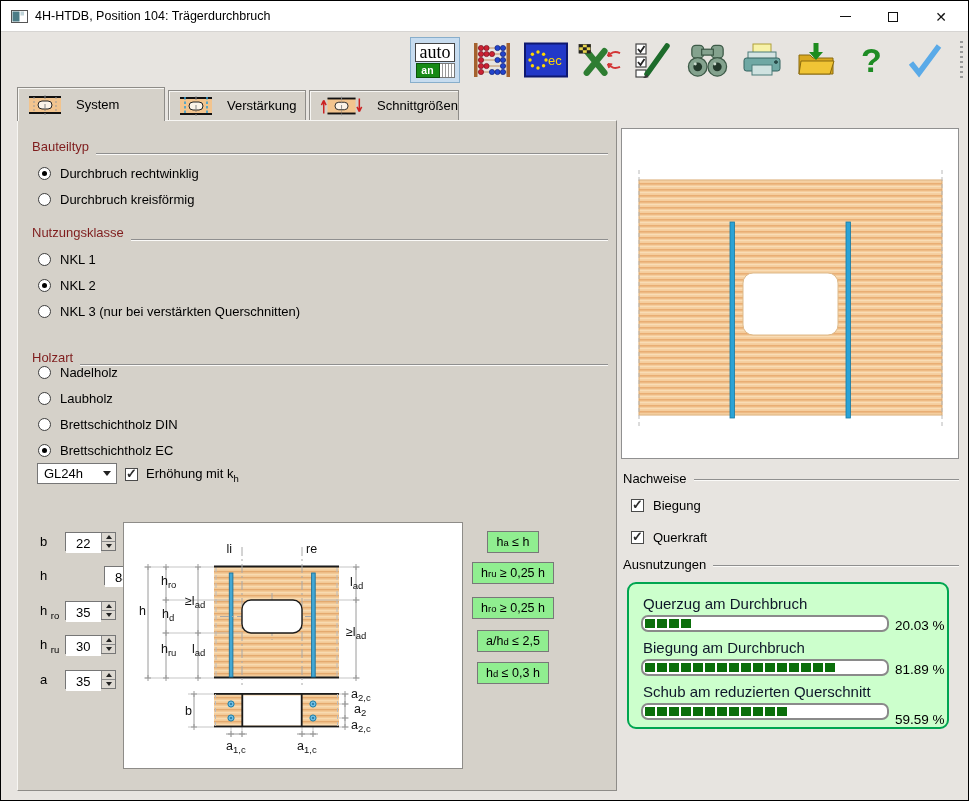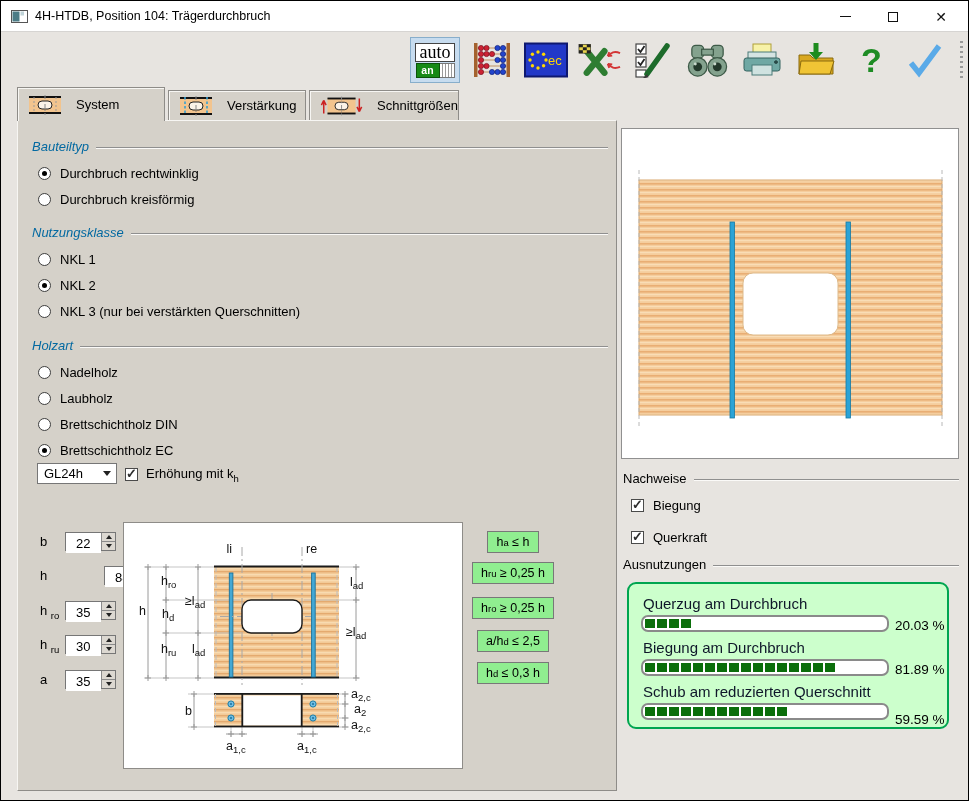--- a/index.html
+++ b/index.html
@@ -27,21 +27,21 @@
   .auto-stripes { width:15px; height:15px; border:1px solid #777; border-left:none; background:repeating-linear-gradient(90deg,#FFF 0 2px,#9A9A9A 2px 3px); }
   .grip { position:absolute; right:5px; top:40px; height:40px; width:3px; background:repeating-linear-gradient(#9A9A9A 0 2px, transparent 2px 5px); }
 
   
   .tab { position:absolute; display:flex; align-items:center; gap:14px; padding-left:10px; font-size:13px; color:#000; background:#D5D1C9; border:1px solid #8E8C88; border-bottom:none; box-shadow:inset 1px 1px 0 #F7F6F3; cursor:pointer; }
   .tab-active { top:86px; height:34px; z-index:3; }
   .tab-idle { top:89px; height:30px; z-index:1; }
 
   
   .main-panel { position:absolute; left:16px; top:119px; width:600px; height:671px; background:#D5D1C9; border:1px solid; border-color:#F7F6F3 #8E8C88 #8E8C88 #F7F6F3; z-index:2; }
-  .sect { position:absolute; left:14px; width:576px; display:flex; align-items:center; font-size:13px; color:#0369a1;font-style:italic; }
+  .sect { position:absolute; left:14px; width:576px; display:flex; align-items:flex-end; font-size:13px; color:#7f1d1d; }
   .hl { flex:1; height:1px; background:#8F8F8F; box-shadow:0 1px 0 #FBFAF8; margin-left:7px; margin-top:1px; }
   .opt { position:absolute; display:flex; align-items:center; gap:9px; font-size:13px; color:#000; cursor:pointer; height:16px; left:20px; }
   .radio { width:13px; height:13px; border:1px solid #3E3E3E; border-radius:50%; background:#FFF; position:relative; flex:0 0 13px; }
   .radio.on::after { content:""; position:absolute; left:3px; top:3px; width:5px; height:5px; background:#000; border-radius:50%; }
   .cb { width:13px; height:13px; border:1px solid #4A4A4A; background:#FFF; position:relative; flex:0 0 13px; }
   .cb.on::after { content:"✓"; position:absolute; left:0px; top:-3px; font-size:13px; font-weight:bold; color:#2E2E2E; }
   sub { font-size:9.5px; }
 
   .select { position:absolute; left:19px; top:342px; width:80px; height:21px; background:#FFF; border:1px solid #767676; display:flex; align-items:center; padding-left:6px; font-size:13px; cursor:pointer; }
   .select-arrow { margin-left:auto; margin-right:5px; width:0; height:0; border-left:4px solid transparent; border-right:4px solid transparent; border-top:5px solid #222; }
@@ -297,21 +297,21 @@
     </div>
     <div class="opt" style="top:156px;">
       <span class="radio on"></span>
       <span>NKL 2</span>
     </div>
     <div class="opt" style="top:182px;">
       <span class="radio"></span>
       <span>NKL 3 (nur bei verstärkten Querschnitten)</span>
     </div>
 
-    <div class="sect" style="top:217px;">
+    <div class="sect" style="top:229px;">
       <span>Holzart</span>
         <span class="hl"></span>
     </div>
     <div class="opt" style="top:243px;">
       <span class="radio"></span>
       <span>Nadelholz</span>
     </div>
     <div class="opt" style="top:269px;">
       <span class="radio"></span>
       <span>Laubholz</span>

